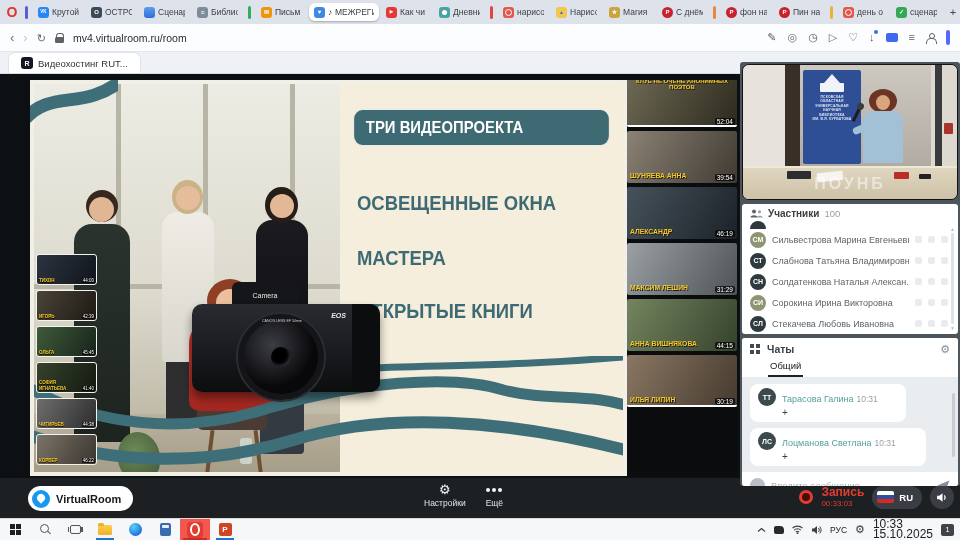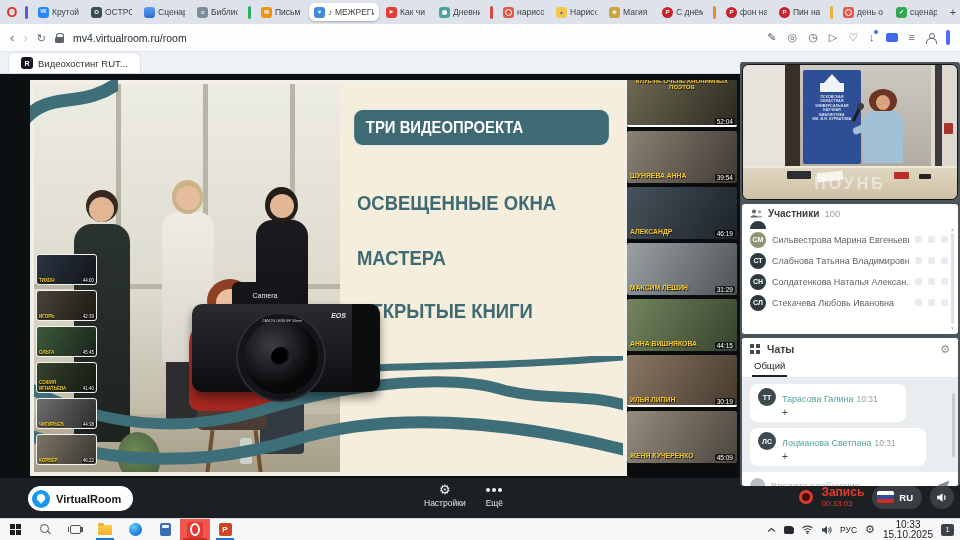--- a/index.html
+++ b/index.html
@@ -175,21 +175,21 @@
 .sb{position:absolute;right:2px;top:22px;bottom:3px;width:7px;display:flex;flex-direction:column;align-items:center;justify-content:space-between}
 .sb::before{content:"▲";font-size:5px;color:#b9bec4}
 .sb::after{content:"▼";font-size:5px;color:#b9bec4}
 .sb-track{width:3px;flex:1;margin:1px 0;background:#dfe2e6;border-radius:2px}
 .chat{height:148px;flex:0 0 148px;display:flex;flex-direction:column}
 .ch-head{display:flex;align-items:center;gap:6px;padding:5px 8px 3px;background:#fff}
 .grid-ic{width:4px;height:4px;background:#454a4f;box-shadow:6px 0 #454a4f,0 6px #454a4f,6px 6px #454a4f;margin:0 7px 6px 0}
 .ch-title{font-size:10.5px;font-weight:bold;color:#3c4043;flex:1}
 .ic-gear::before{content:"⚙"}
 .ch-gear{font-size:11px;color:#8a9096;line-height:1}
-.ch-tabs{display:flex;padding:0 10px;border-bottom:1px solid #e8eaed;background:#fff}
+.ch-tabs{display:flex;padding:0 26px;border-bottom:1px solid #e8eaed;background:#fff}
 .ch-tab{font-size:9.5px;color:#202124;padding:2px 2px 4px;border-bottom:2px solid #202124}
 .ch-msgs{flex:1;background:#e9edf0;padding:6px 8px;display:flex;flex-direction:column;gap:6px;position:relative}
 .bubble{background:#fff;border-radius:8px;padding:4px 8px;display:flex;gap:6px;width:78%}
 .bubble.b2{width:88%}
 .msg-av{width:18px;height:18px;border-radius:50%;background:#3c4a4e;color:#fff;font-size:7px;font-weight:bold;display:flex;align-items:center;justify-content:center;flex:0 0 18px}
 .msg-name{color:#55a09b;font-size:9px}
 .msg-time{color:#9aa0a6;font-size:8.5px;margin-left:3px}
 .msg-text{font-size:10px;color:#3c4043;margin-top:1px}
 .ch-input{height:26px;background:#fff;display:flex;align-items:center;gap:6px;padding:0 8px;flex:0 0 26px}
 .inp-av{width:15px;height:15px;border-radius:50%;background:#b9bfc6;flex:0 0 15px}
@@ -240,21 +240,21 @@
 .tcalc::before{content:"";position:absolute;left:2px;top:2px;right:2px;height:3px;background:#fff;opacity:.9;border-radius:1px}
 .opera-ic{width:16px;height:16px;border-radius:3px;background:#e33b31;display:flex;align-items:center;justify-content:center}
 .opera-ic::before{content:"";width:6px;height:9px;border:2px solid #fff;border-radius:50%}
 .tppt{width:13px;height:13px;background:#d04423;border-radius:2px;display:flex;align-items:center;justify-content:center;color:#fff}
 .tppt::before{content:"P";font-size:8px;font-weight:bold}
 .tray{margin-left:auto;display:flex;align-items:center;gap:8px;padding-right:6px}
 .tr{display:flex;align-items:center;justify-content:center}
 .tr-blob{width:10px;height:8px;background:#27292c;border-radius:2px 4px 2px 2px}
 .tr-lang{font-size:8.5px;color:#202124}
 .tr-gear{font-size:11px;color:#3c4043;line-height:1}
-.clock{text-align:center;font-size:10px;line-height:9.5px;color:#202124}
+.clock{text-align:left;font-size:12px;line-height:9.5px;color:#202124}
 .notif{width:13px;height:12px;background:#3f4246;border-radius:2px;color:#fff;display:flex;align-items:center;justify-content:center}
 .notif-badge{font-size:7.5px}
 </style>
 </head>
 <body>
 
 <div class="screen">
 
   <div class="tabbar">
     <div class="opera-o">O</div>
@@ -448,24 +448,20 @@
           </div>
         <div class="thumb">
             <span class="th-name">АННА ВИШНЯКОВА</span>
             <span class="th-time">44:15</span>
           </div>
         <div class="thumb">
             <span class="th-name">ИЛЬЯ ЛИПИН</span>
             <span class="th-time">30:19</span>
             <span class="th-bar"></span>
           </div>
-        <div class="thumb">
-            <span class="th-name">ЖЕНЯ КУЧЕРЕНКО</span>
-            <span class="th-time">45:09</span>
-          </div>
       </div>
     </div>
   </div>
 
   <div class="sidecol">
     <div class="webcam">
       <div class="wc-wall"></div>
       <div class="wc-pillar"></div>
       <div class="wc-banner">
         <span class="wc-bl">ПСКОВСКАЯ</span>
@@ -516,20 +512,27 @@
         <div class="prow">
             <span class="av av-dark">СТ</span>
             <span class="pname">Слабнова Татьяна Владимировна</span>
             <span class="ric"></span>
             <span class="ric"></span>
             <span class="ric"></span>
           </div>
         <div class="prow">
             <span class="av av-dark">СН</span>
             <span class="pname">Солдатенкова Наталья Алексан...</span>
+            <span class="ric"></span>
+            <span class="ric"></span>
+            <span class="ric"></span>
+          </div>
+        <div class="prow">
+            <span class="av av-olive">СИ</span>
+            <span class="pname">Сорокина Ирина Викторовна</span>
             <span class="ric"></span>
             <span class="ric"></span>
             <span class="ric"></span>
           </div>
         <div class="prow">
             <span class="av av-dark">СЛ</span>
             <span class="pname">Стекачева Любовь Ивановна</span>
             <span class="ric"></span>
             <span class="ric"></span>
             <span class="ric"></span>

